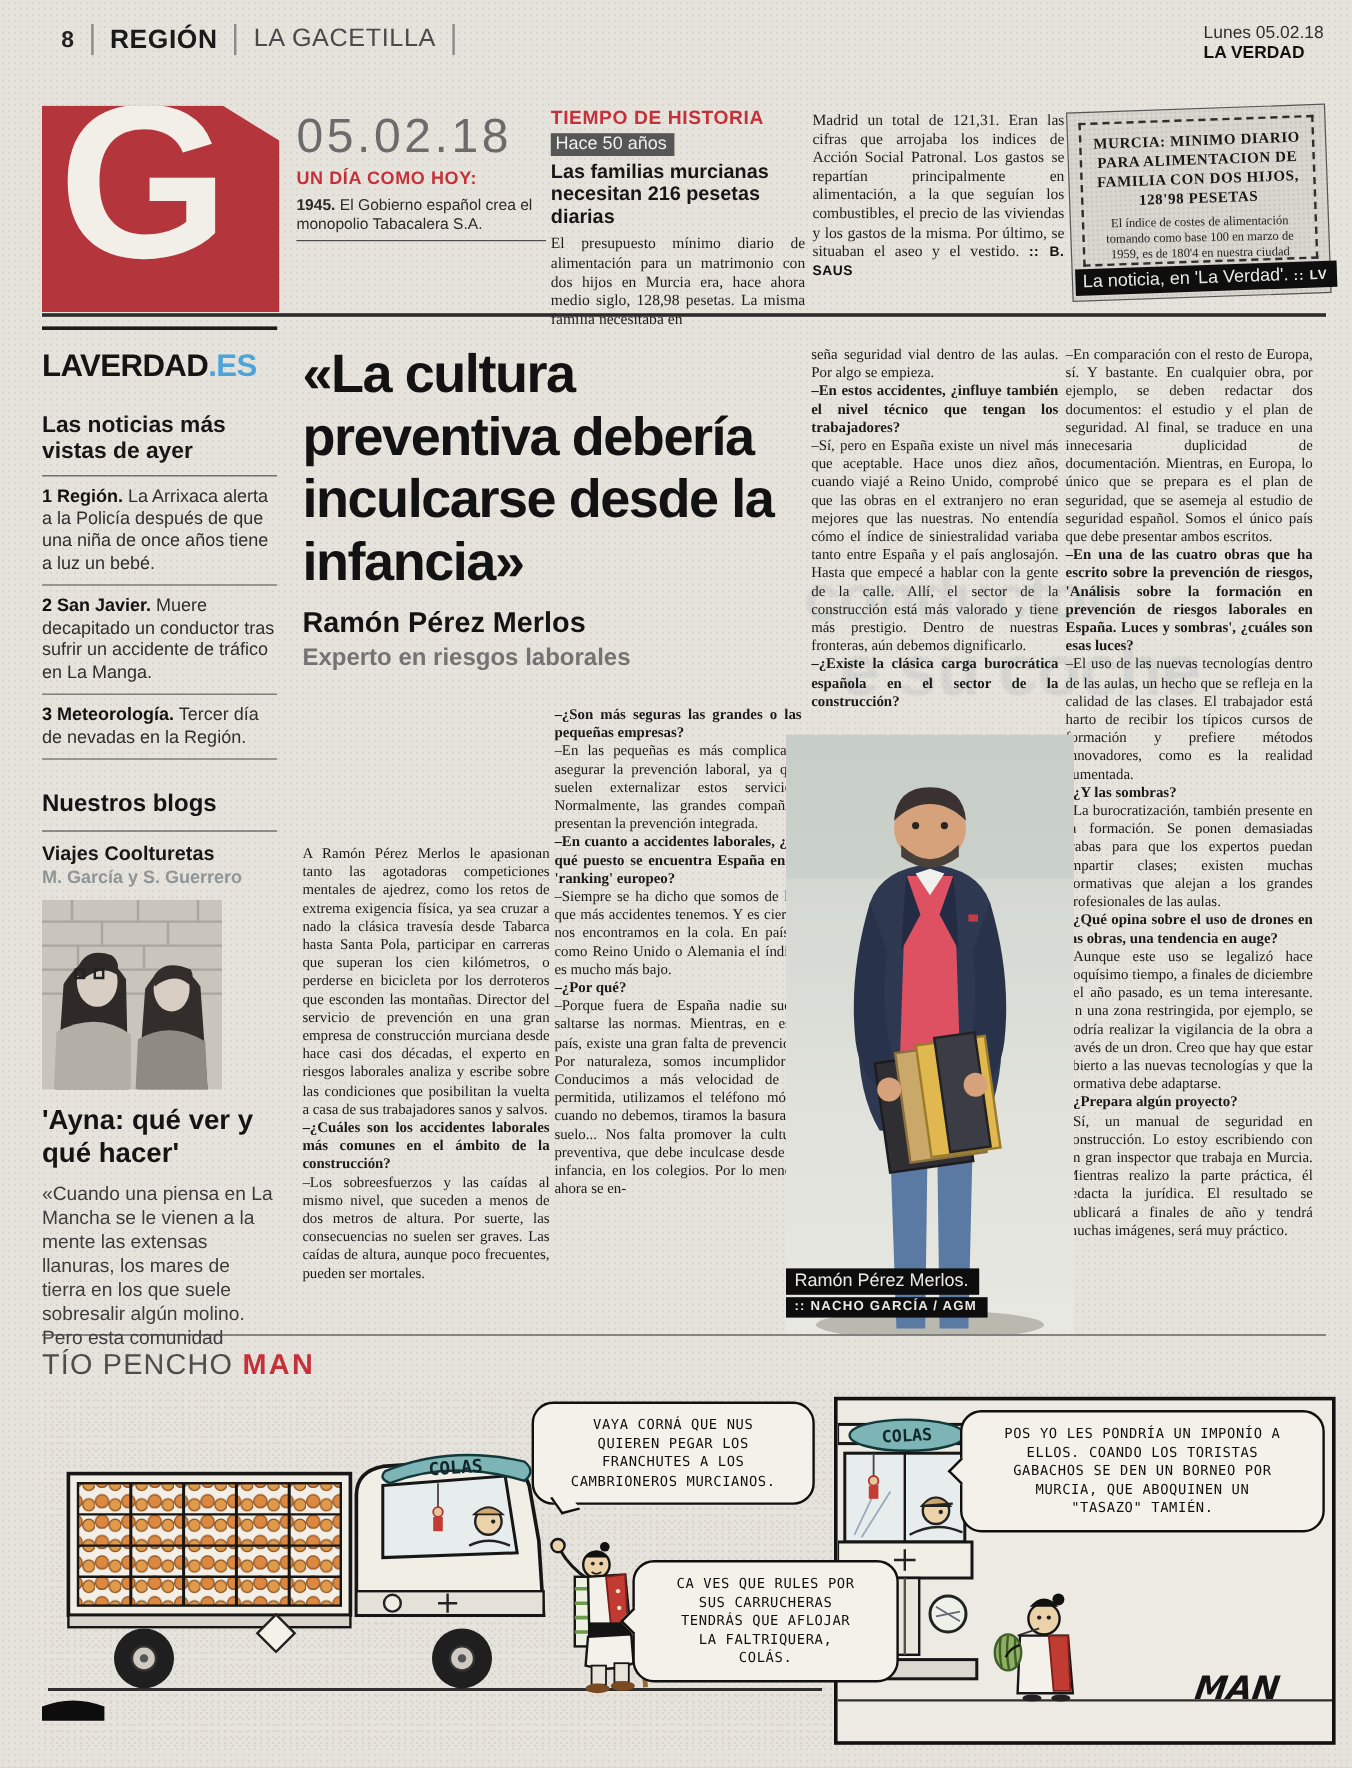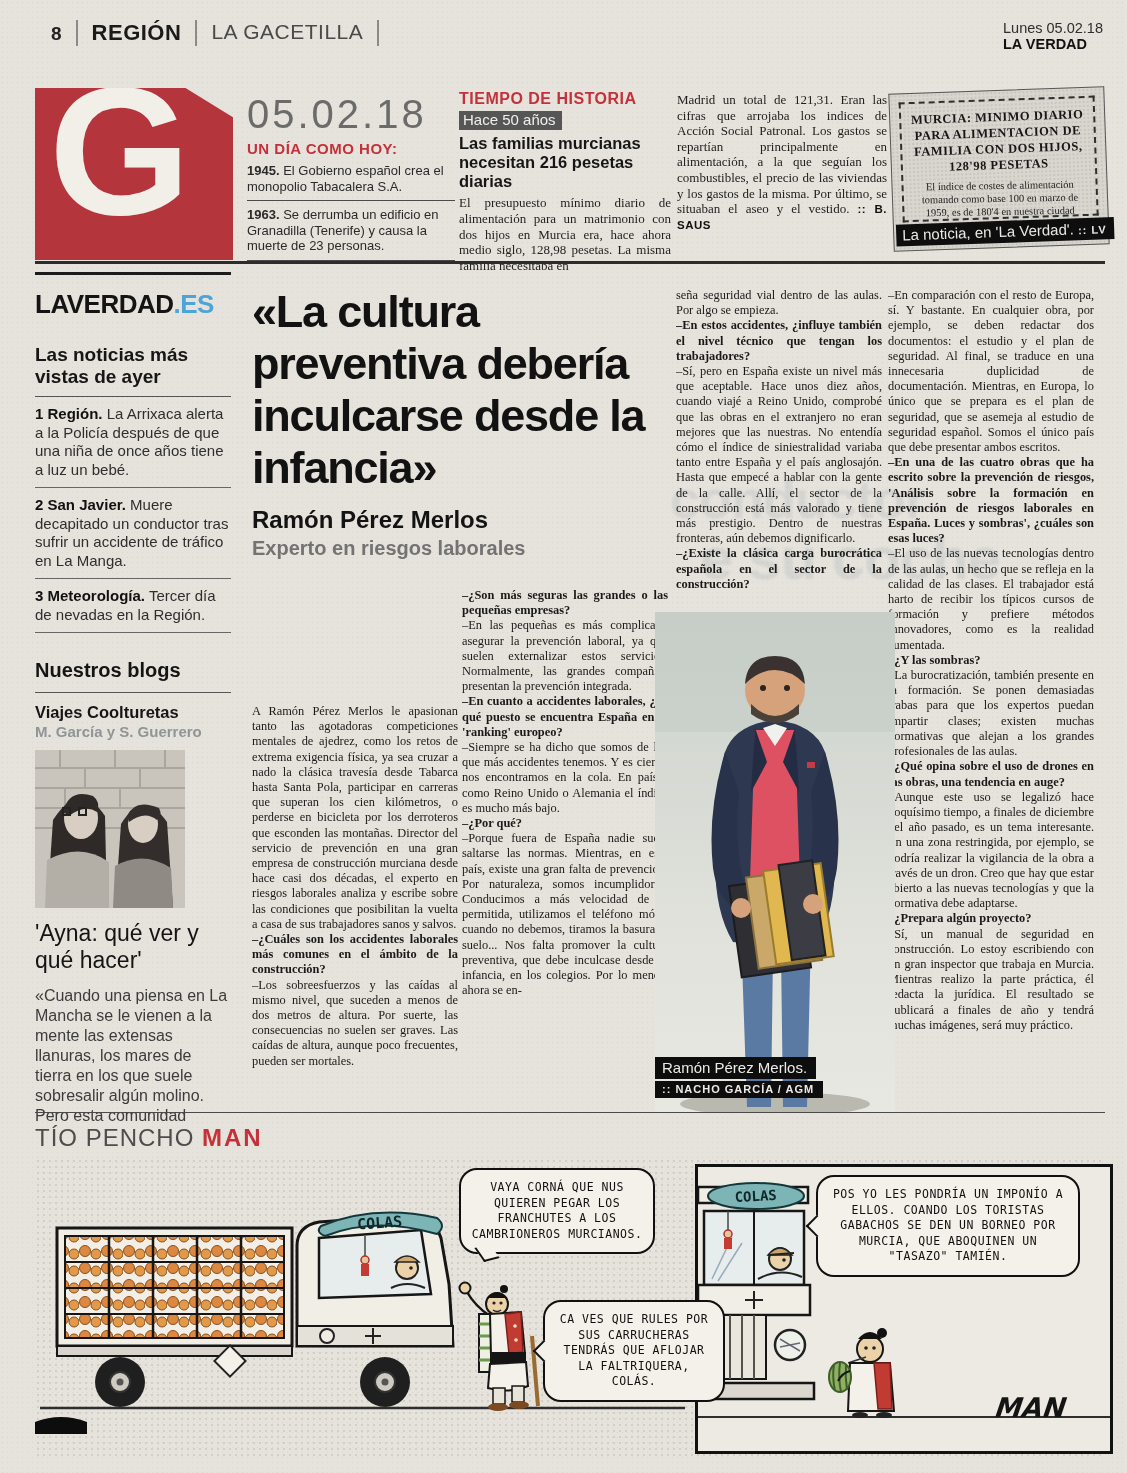--- a/index.html
+++ b/index.html
@@ -53,21 +53,21 @@
   .logo{margin-top:14px;font-size:26px;font-weight:700;letter-spacing:-.5px;color:#141414;}
   .logo .es{color:#4da4d8;}
   .sbhead{margin-top:24px;font-size:19px;line-height:22px;font-weight:bold;color:#161616;padding-bottom:8px;border-bottom:1px solid #555;}
   .sbitem{border-bottom:1px solid #666;padding:8px 0;font-size:15px;line-height:18.5px;color:#2e2e2e;}
   .sbitem b{color:#111;}
   .blogshead{margin-top:26px;font-size:20px;font-weight:bold;color:#141414;padding-bottom:10px;}
   .blogrule{border-top:1px solid #555;margin:0 0 10px 0;}
   .blogname{font-size:16.5px;font-weight:bold;color:#161616;}
   .blogauth{font-size:15px;font-weight:bold;color:#8f9596;margin-top:1px;}
   .blogphoto{margin:10px 0 12px 0;width:150px;height:158px;display:block;}
-  .blogtitle{font-size:23px;line-height:27px;font-weight:normal;color:#141414;}
+  .blogtitle{font-size:23px;line-height:27px;font-weight:bold;color:#141414;}
   .blogquote{margin-top:12px;font-size:16px;line-height:20px;color:#3c3c3c;}
 
   
   .headline{position:absolute;left:252px;top:286px;width:424px;
             font:800 45px/52px "Liberation Sans",sans-serif;letter-spacing:-1.2px;color:#121212;}
   .byname{position:absolute;left:252px;top:506px;font:bold 24px "Liberation Sans",sans-serif;color:#131313;}
   .byrole{position:absolute;left:252px;top:537px;font:bold 20px "Liberation Sans",sans-serif;color:#737373;}
   .colhead{position:absolute;left:252px;top:580px;width:204px;border-top:1px solid #444;border-bottom:1px solid #444;
            padding:14px 0 14px 2px;}
   .cht{font:bold 16px/19px "Liberation Sans",sans-serif;color:#81929a;letter-spacing:2.5px;}
@@ -88,23 +88,23 @@
   .pcap-cred{display:block;width:fit-content;background:#0d0d0d;color:#eceae6;font:bold 11px "Liberation Sans",sans-serif;
              letter-spacing:1px;padding:2px 9px 3px 7px;margin-top:2px;}
 
   .ghost{position:absolute;font:800 54px "Liberation Sans",sans-serif;color:#6d7f94;opacity:.14;letter-spacing:-1px;filter:blur(1px);}
 
   
   .comic-title{position:absolute;left:35px;top:1124px;font:24px "Liberation Sans",sans-serif;color:#4d4d4d;letter-spacing:1px;}
   .comic-title .man{color:#c4313a;font-weight:800;letter-spacing:2px;}
   .comic{position:absolute;left:35px;top:1158px;width:1070px;height:300px;
          background-image:radial-gradient(#d3cfc6 0.9px, transparent 1.1px);background-size:6px 6px;}
-  .bubble{position:absolute;background:#f4f1ea;border:2px solid #101010;border-radius:18px;padding:10px 8px;
+  .bubble{position:absolute;background:#f4f1ea;border:2px solid #101010;border-radius:18px;padding:10px 28px;
           font-family:"DejaVu Sans Mono",monospace;font-size:11.5px;line-height:15.5px;text-align:center;
-          letter-spacing:.5px;color:#101010;z-index:4;margin-left:16px;}
+          letter-spacing:.5px;color:#101010;z-index:4;}
   .tail-l::after{content:'';position:absolute;left:-9px;top:42%;width:14px;height:14px;background:#f4f1ea;
           border-left:2px solid #101010;border-bottom:2px solid #101010;transform:rotate(45deg);}
   .tail-bl::after{content:'';position:absolute;left:18px;bottom:-9px;width:14px;height:14px;background:#f4f1ea;
           border-left:2px solid #101010;border-bottom:2px solid #101010;transform:rotate(-15deg) skewX(20deg);}
   .panel{position:absolute;left:660px;top:6px;width:412px;height:284px;border:3px solid #111;background:#edeae3;overflow:hidden;}
   .signature{position:absolute;right:44px;bottom:28px;font:bold italic 27px "DejaVu Sans",sans-serif;
              transform:skewX(-8deg);color:#141414;z-index:5;}
 </style>
 </head>
 <body>
@@ -126,21 +126,20 @@
 
   <div class="topstrip">
     <div class="gbox">
       <div class="gletter">G</div>
     </div>
 
     <div class="daycol">
       <div class="bigdate">05.02.18</div>
       <div class="daykicker">UN DÍA COMO HOY:</div>
       <div class="event"><b>1945.</b><span> El Gobierno español crea el monopolio Tabacalera S.A.</span></div>
-      <div class="event"><b>1963.</b><span> Se derrumba un edificio en Granadilla (Tenerife) y causa la muerte de 23 personas.</span></div>
     </div>
 
     <div class="tcol">
       <div class="tkicker">TIEMPO DE HISTORIA</div>
       <div class="ttag">Hace 50 años</div>
       <div class="thead">Las familias murcianas necesitan 216 pesetas diarias</div>
       <div class="tbody">El presupuesto mínimo diario de alimentación para un matrimonio con dos hijos en Murcia era, hace ahora medio siglo, 128,98 pesetas. La misma familia necesitaba en</div>
     </div>
 
     <div class="mcol">

